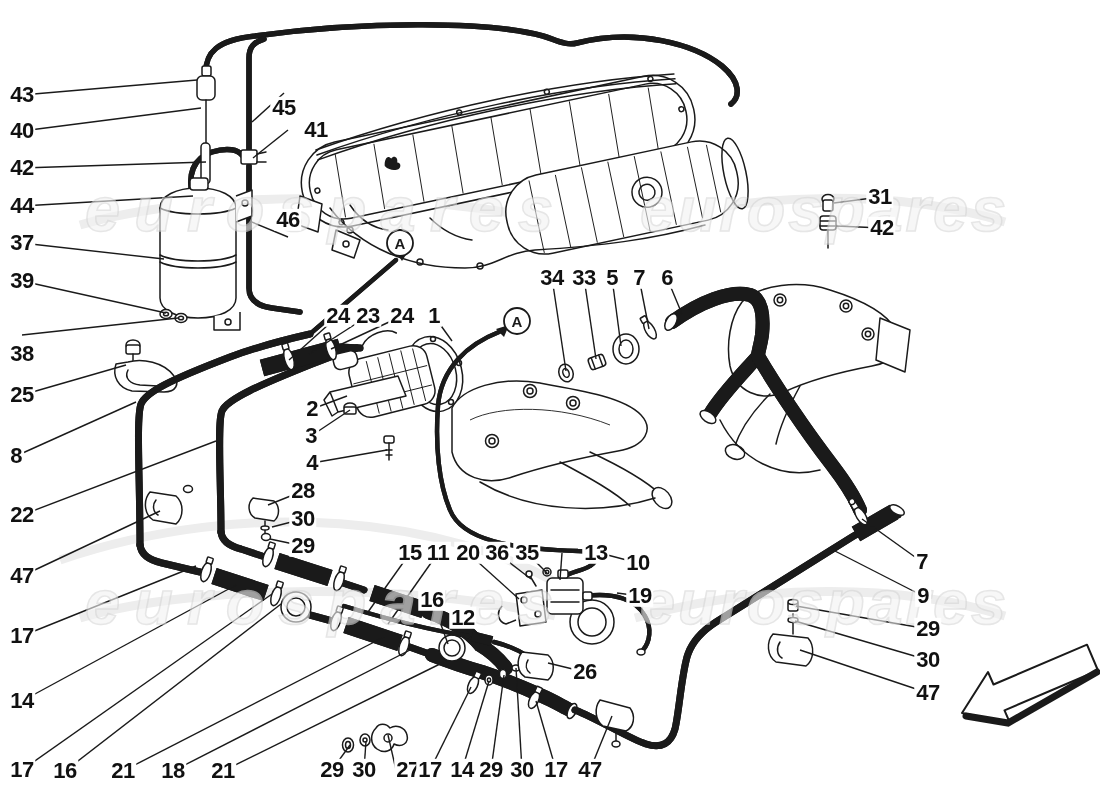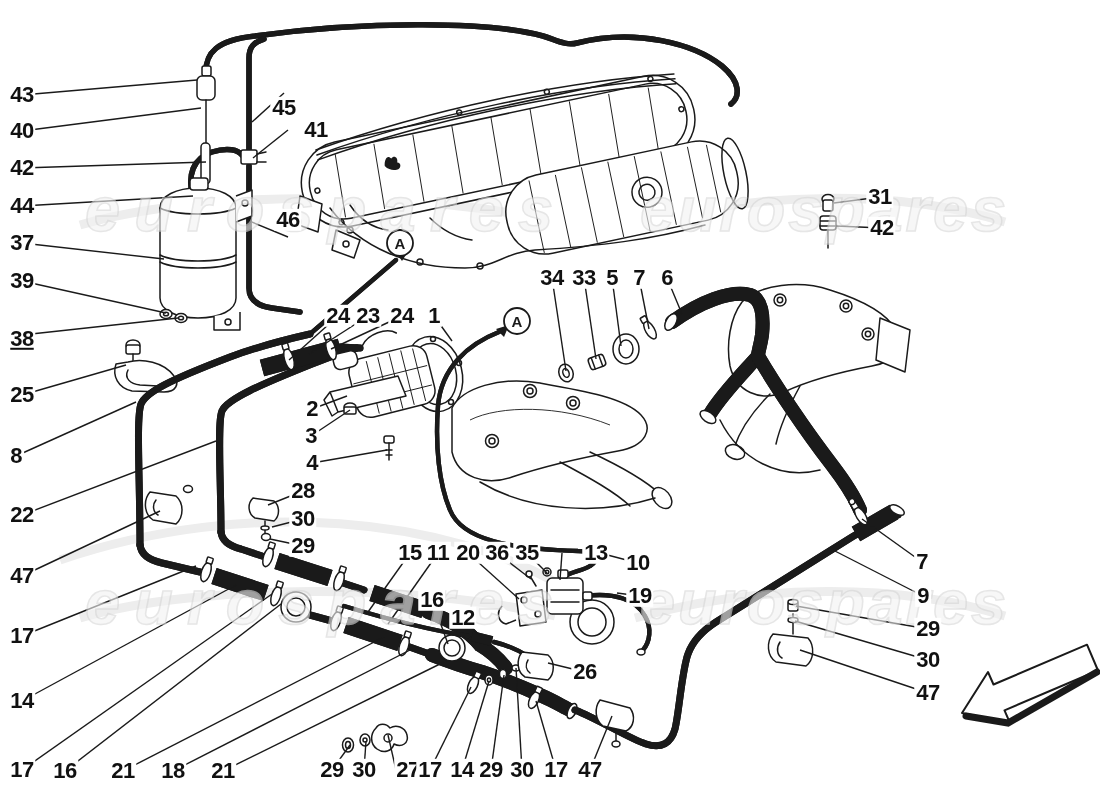--- a/index.html
+++ b/index.html
@@ -453,21 +453,21 @@
   </g>
 </svg>
 
 <div id="labels">
       <div class="callout" style="left: 22px; top: 95px;">43</div>
       <div class="callout" style="left: 22px; top: 131px;">40</div>
       <div class="callout" style="left: 22px; top: 168px;">42</div>
       <div class="callout" style="left: 22px; top: 206px;">44</div>
       <div class="callout" style="left: 22px; top: 243px;">37</div>
       <div class="callout" style="left: 22px; top: 281px;">39</div>
-      <div class="callout" style="left: 22px; top: 339px; text-decoration: underline;">38</div>
+      <div class="callout" style="left: 22px; top: 354px;">38</div>
       <div class="callout" style="left: 22px; top: 395px;">25</div>
       <div class="callout" style="left: 16px; top: 456px;">8</div>
       <div class="callout" style="left: 22px; top: 515px;">22</div>
       <div class="callout" style="left: 22px; top: 576px;">47</div>
       <div class="callout" style="left: 22px; top: 636px;">17</div>
       <div class="callout" style="left: 22px; top: 701px;">14</div>
       <div class="callout" style="left: 22px; top: 770px;">17</div>
       <div class="callout" style="left: 65px; top: 771px;">16</div>
       <div class="callout" style="left: 123px; top: 771px;">21</div>
       <div class="callout" style="left: 173px; top: 771px;">18</div>

